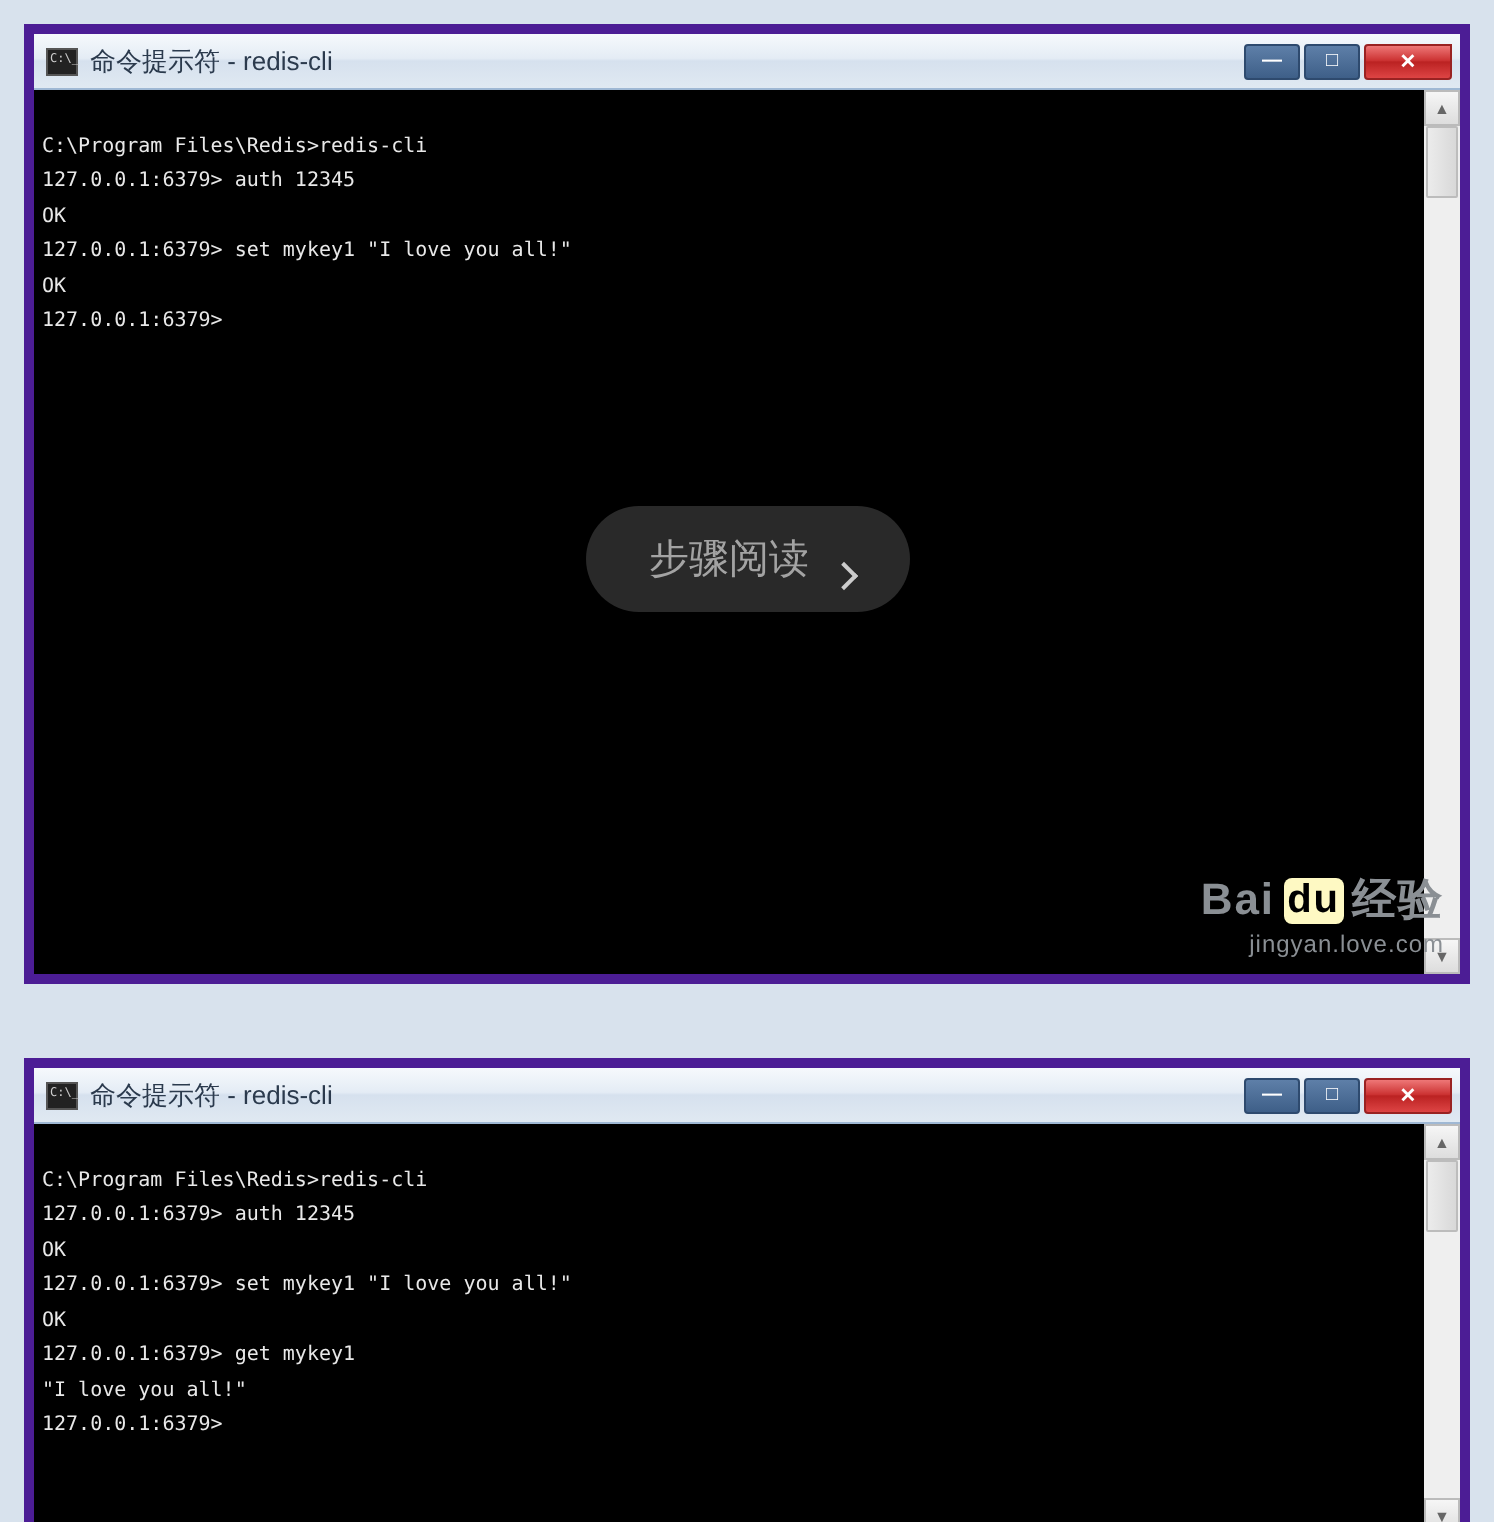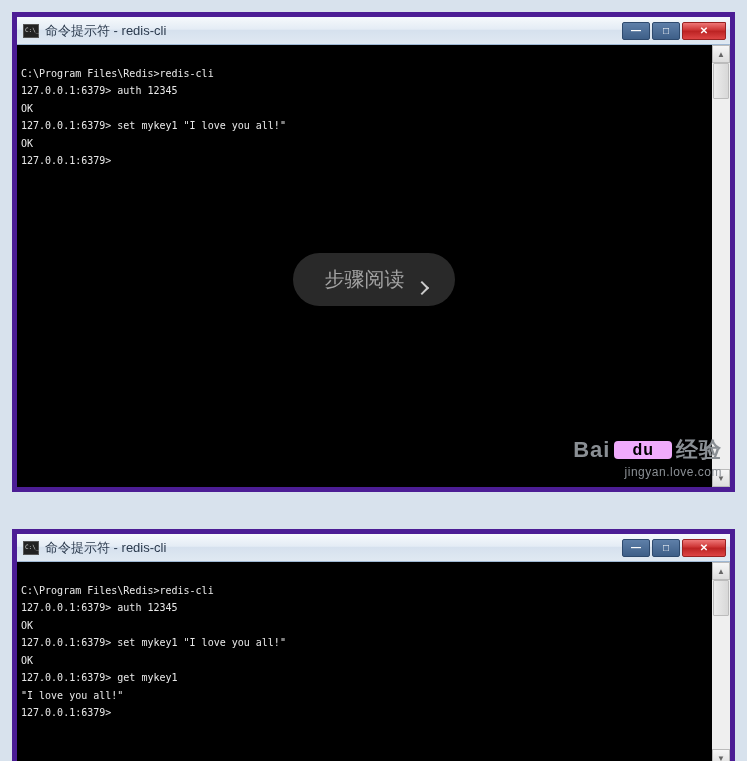--- a/index.html
+++ b/index.html
@@ -132,25 +132,25 @@
       align-items: center;
       gap: 4px;
       justify-content: flex-end;
       text-align: right;
     }
     .wm-paw {
       font-size: 24px;
       line-height: 20px;
     }
     .wm-du {
-      background: #f0abfc;
+      background: #fef9c3;
       color: #000;
       border-radius: 4px;
-      padding: 0 18px;
-      font-size: 16px;
+      padding: 0 2px;
+      font-size: 20px;
     }
     .wm-bottom {
       font-size: 12px;
       letter-spacing: 0.5px;
     }
     .step-pill {
       position: absolute;
       left: 50%; top: 236px;
       transform: translateX(-50%);
       background: rgba(45,45,45,0.92);

